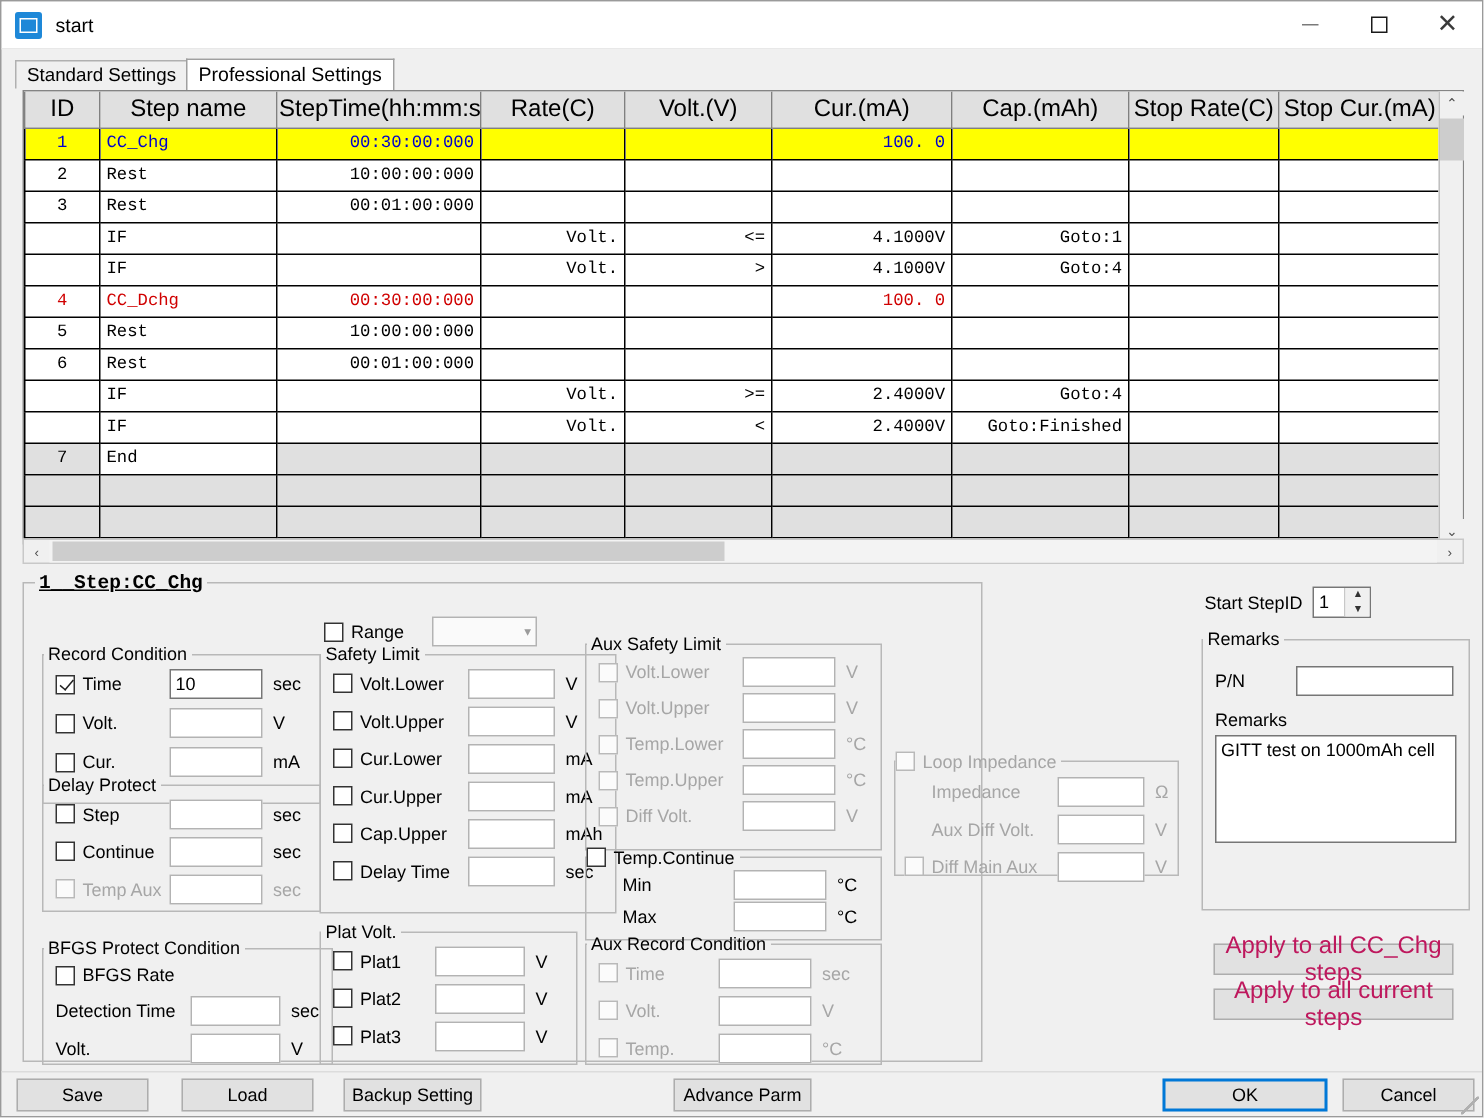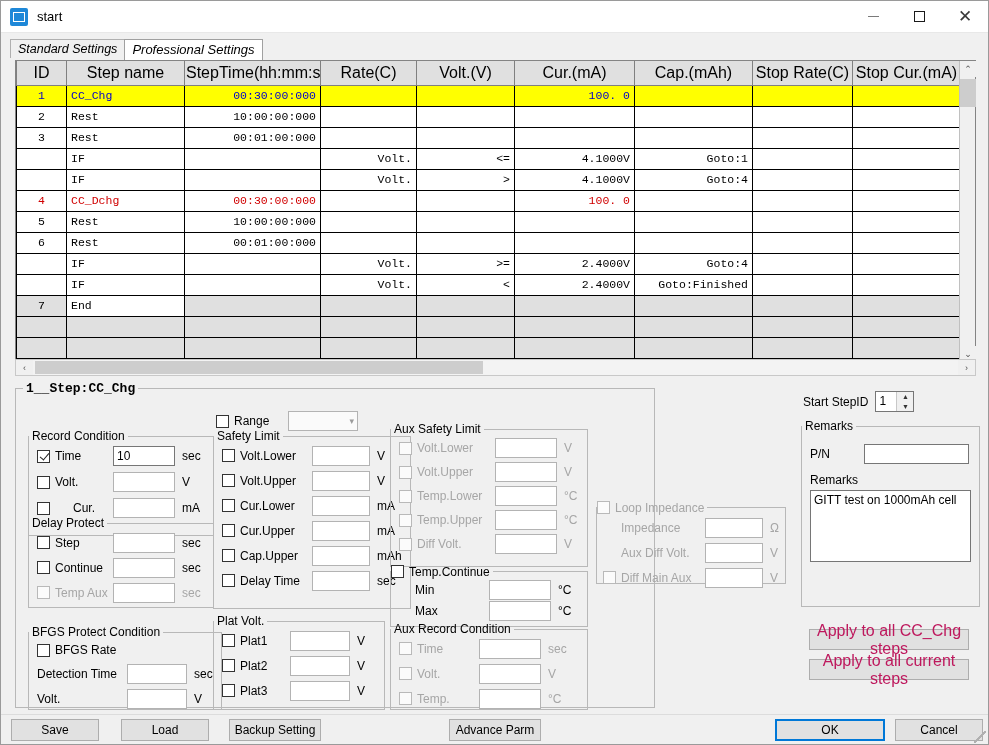--- a/index.html
+++ b/index.html
@@ -59,22 +59,21 @@
     font-size: 17px; line-height: 1; font-weight: 300;
     font-family: "DejaVu Sans", sans-serif;
   }
 
   
   .tabstrip {
     position: absolute;
     left: 9px; top: 38px;
     height: 21px;
     display: flex;
-    align-items: flex-start;
-    font-style: italic;
+    align-items: center;
   }
   .tab {
     height: 19px;
     padding: 0 7px;
     line-height: 19px;
     font-size: 12.5px;
     background: #f0f0f0;
     border: 1px solid #b0b0b0;
     border-bottom: none;
     margin-right: -1px;
@@ -184,21 +183,21 @@
     margin: 0; padding: 0;
     position: absolute;
   }
   fieldset > legend {
     font-size: 12px;
     padding: 0 3px;
     color: #000;
   }
   .outer-group {
     left: 14px; top: 380px;
-    width: 640px; height: 327px;
+    width: 640px; height: 327px; text-decoration: underline;
   }
   .outer-group > legend {
     font-family: "Liberation Mono", monospace;
     font-size: 13px;
     font-weight: bold;
     margin-left: 7px;
   }
 
   .grp { position: absolute; }
   .grp > legend { font-size: 12px; }
@@ -542,21 +541,21 @@
             <span class="unit">sec</span>
           </div>
           <div class="row" style="height: 26px;">
             <span class="cb"></span>
             <span class="lbl" style="width: 58px;">Volt.</span>
             <input class="txt" style="width: 62px;">
             <span class="unit">V</span>
           </div>
           <div class="row" style="height: 26px;">
             <span class="cb"></span>
-            <span class="lbl" style="width: 58px; text-align: center;">Cur.</span>
+            <span class="lbl" style="width: 58px;">Cur.</span>
             <input class="txt" style="width: 62px;">
             <span class="unit">mA</span>
           </div>
         </div>
     </fieldset>
 
     <fieldset class="grp g-delay">
       <legend>Delay Protect</legend>
       <div id="delay-rows" style="padding:0 8px;">
           <div class="row" style="height: 25px;">

